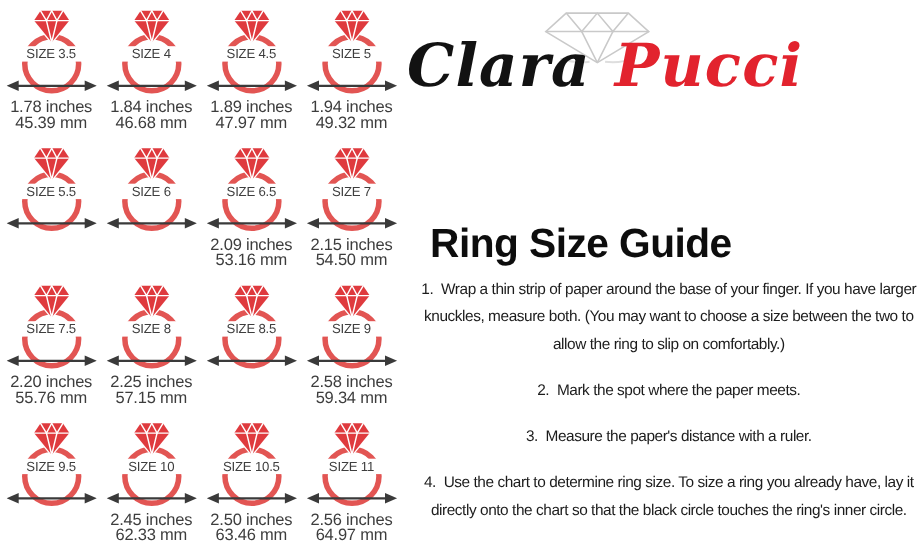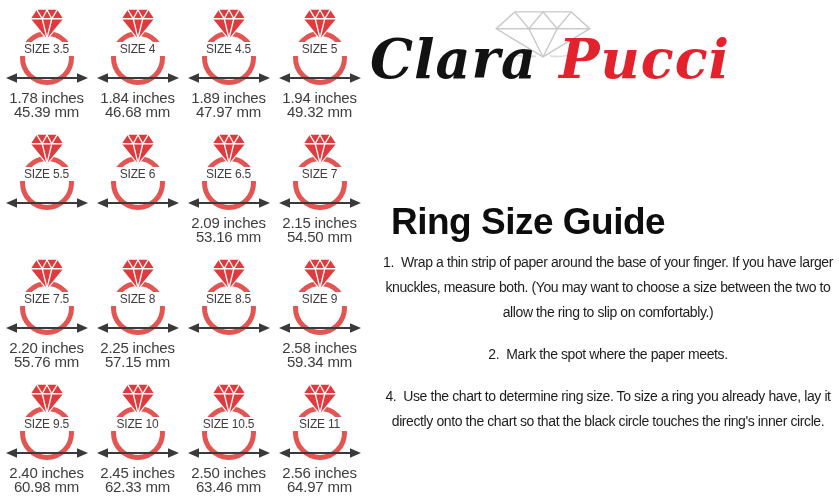--- a/index.html
+++ b/index.html
@@ -389,24 +389,20 @@
         </g>
       </svg>
     </span>
     <div class="band"></div>
     <span class="szlabel">SIZE 9.5</span>
     <svg class="arrow" width="82" height="14" viewBox="0 0 82 14" aria-hidden="true">
       <line x1="8" y1="7" x2="74" y2="7"></line>
       <polygon points="0,7 11,2.2 11,11.8"></polygon>
       <polygon points="82,7 71,2.2 71,11.8"></polygon>
     </svg>
-    <div class="meas">
-      <span>2.40 inches</span>
-      <span>60.98 mm</span>
-    </div>
   </div>
 
   <div class="fig">
     <span class="dmd">
       <svg width="36" height="31" viewBox="0 0 60 52" aria-hidden="true">
         <path class="sil" d="M30,51 L3,18 L13,3 L47,3 L57,18 Z"></path>
         <g class="facets">
           <path d="M3,18 L57,18"></path>
           <path d="M13,3 L22,18 L30,3 L38,18 L47,3"></path>
           <path d="M22,18 L30,51 M38,18 L30,51"></path>
@@ -479,17 +475,20 @@
 
 <section class="steps">
   <p class="step">
     <span class="num">1.</span><span class="txt">Wrap a thin strip of paper around the base of your finger. If you have larger knuckles, measure both. (You may want to choose a size between the two to allow the ring to slip on comfortably.)</span>
   </p>
 
   <p class="step">
     <span class="num">2.</span><span class="txt">Mark the spot where the paper meets.</span>
   </p>
 
+  <p class="step">
+    <span class="num">3.</span><span class="txt">Measure the paper's distance with a ruler.</span>
+  </p>
 
   <p class="step">
     <span class="num">4.</span><span class="txt">Use the chart to determine ring size. To size a ring you already have, lay it directly onto the chart so that the black circle touches the ring's inner circle.</span>
   </p>
 </section>
 
 </body></html>

